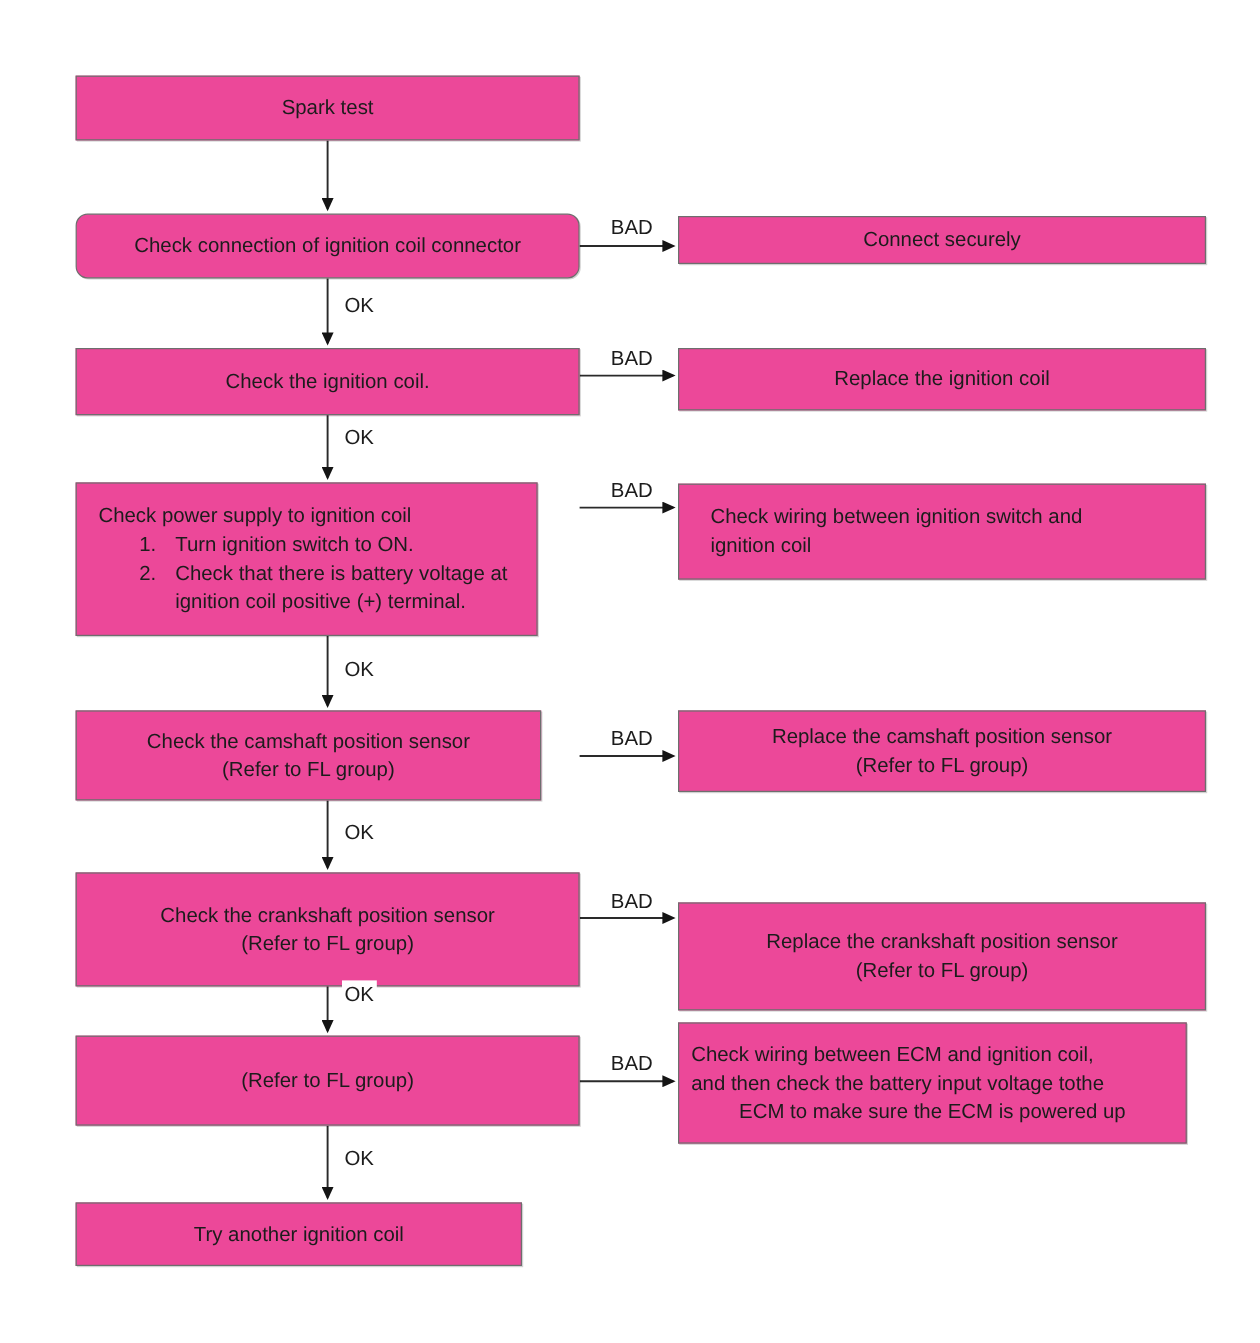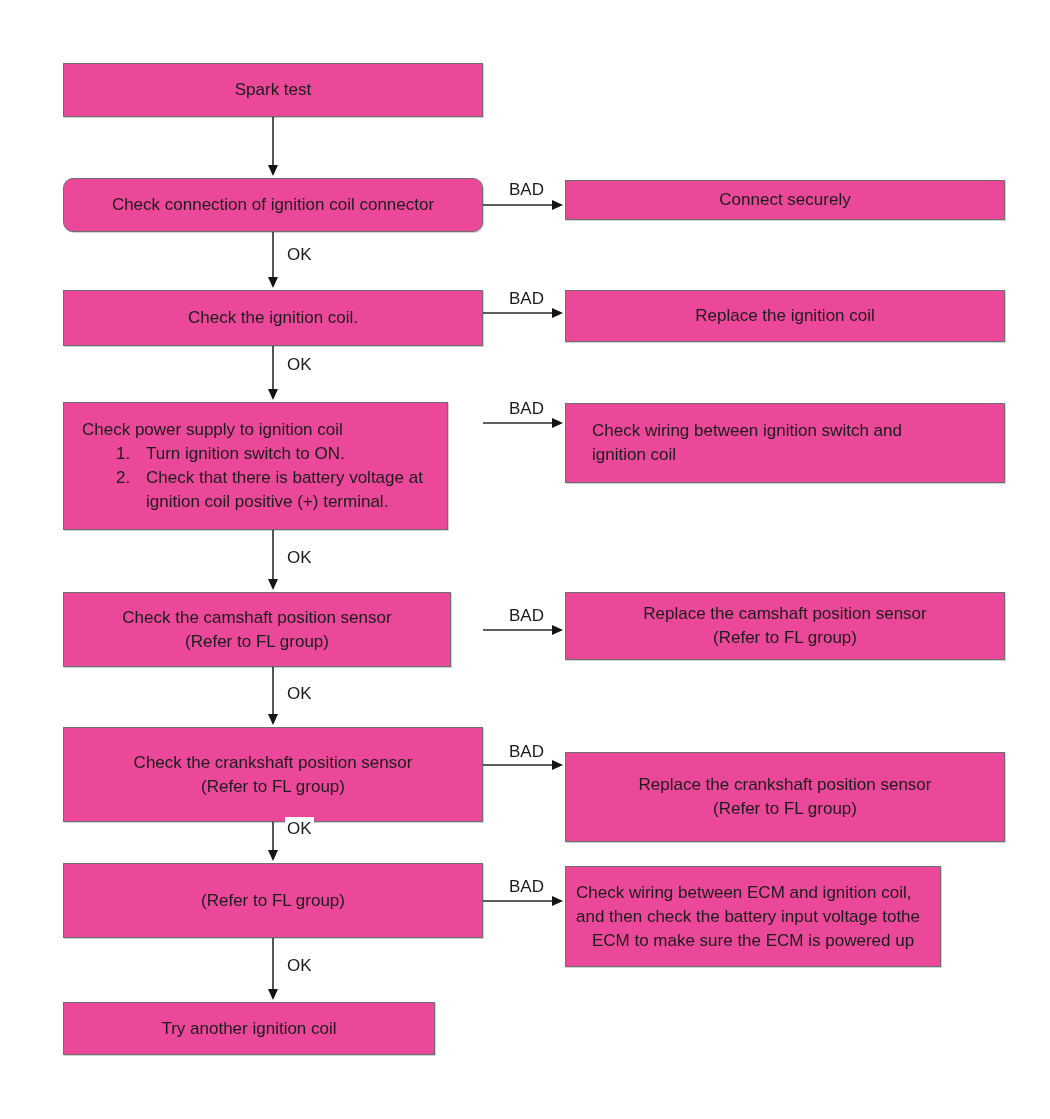--- a/index.html
+++ b/index.html
@@ -137,21 +137,21 @@
   <div class="node" style="left:565px; top:592px; width:440px; height:68px;">
     <div>Replace the camshaft position sensor</div>
     <div>(Refer to FL group)</div>
   </div>
 
   <div class="node" style="left:565px; top:727px; width:440px; height:90px;margin-top:25px;">
     <div>Replace the crankshaft position sensor</div>
     <div>(Refer to FL group)</div>
   </div>
 
-  <div class="node align-left" style="left:565px; top:852px; width:376px; height:101px;margin-top:14px;">
+  <div class="node align-left" style="left:565px; top:852px; width:424px; height:101px;">
     <div class="ecm-line">Check wiring between ECM and ignition coil,</div>
     <div class="ecm-line">and then check the battery input voltage tothe</div>
     <div class="ecm-line centered">ECM to make sure the ECM is powered up</div>
   </div>
 
   <span class="flow-label" style="left:285px; top:243px;">OK</span>
   <span class="flow-label" style="left:285px; top:353px;">OK</span>
   <span class="flow-label" style="left:285px; top:546px;">OK</span>
   <span class="flow-label" style="left:285px; top:682px;">OK</span>
   <span class="flow-label" style="left:285px; top:817px;">OK</span>

